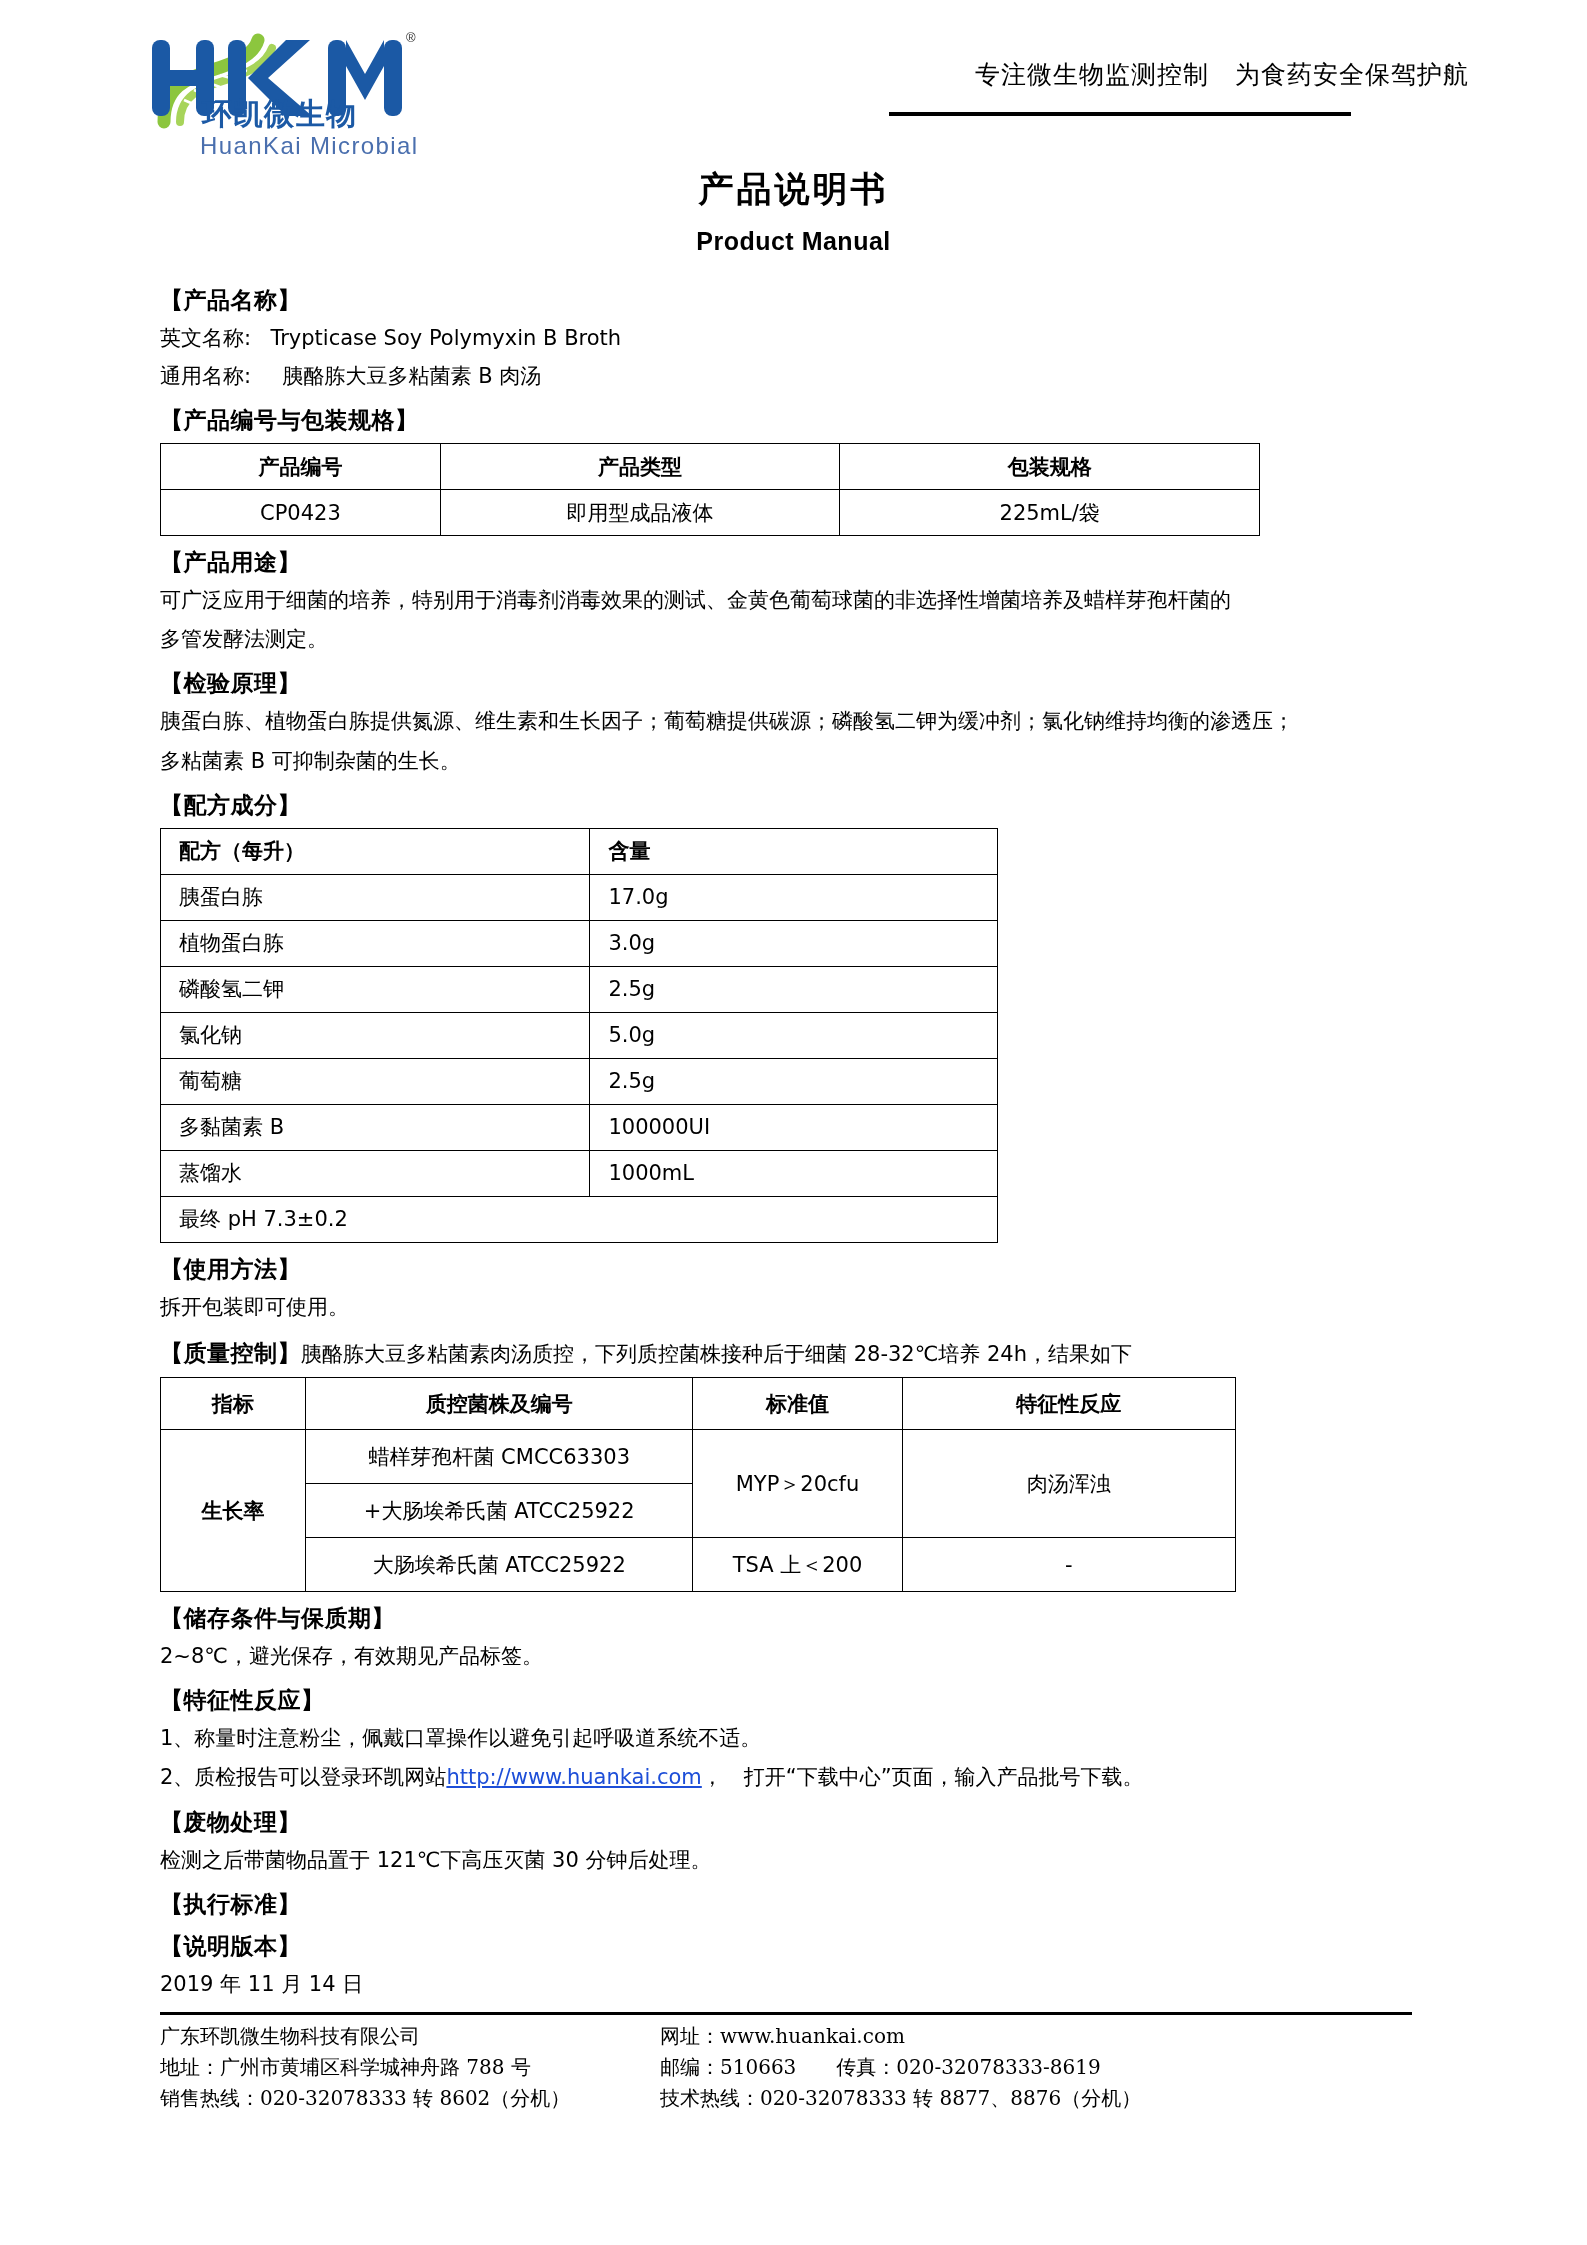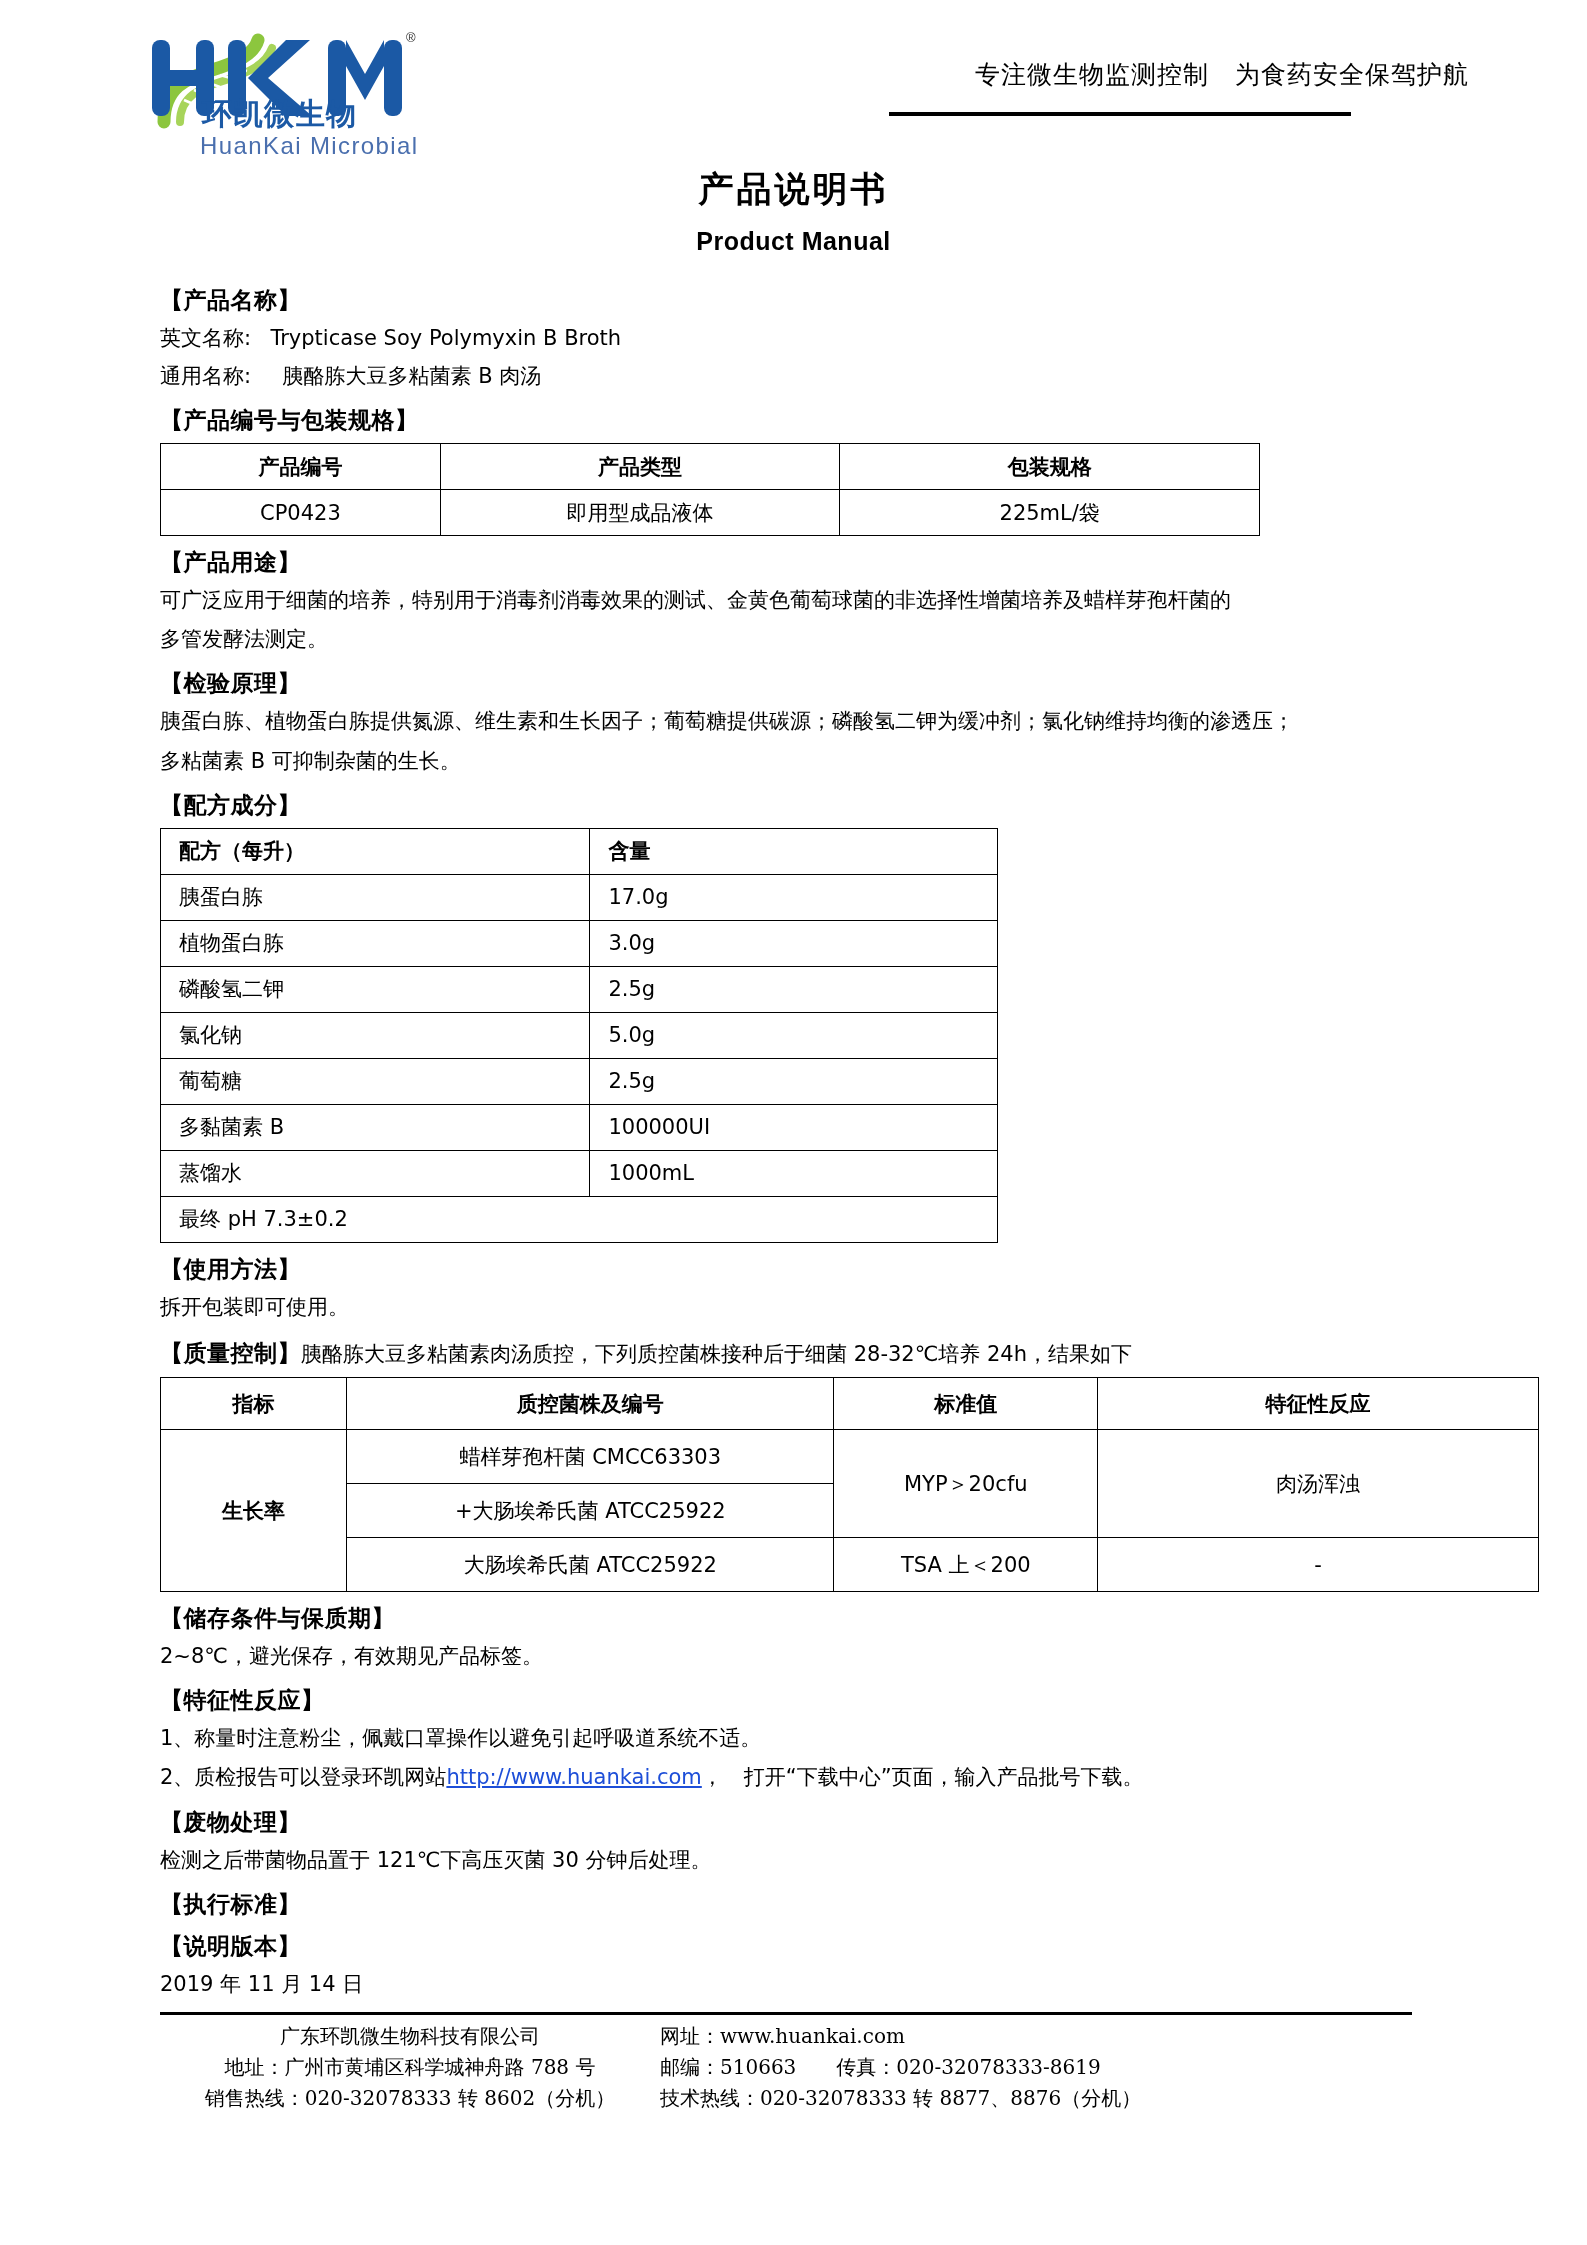--- a/index.html
+++ b/index.html
@@ -111,21 +111,21 @@
   }
 
   
   table {
     border-collapse: collapse;
     margin: 7px 0 5px 0;
     font-family: "DejaVu Sans", sans-serif;
   }
   table.t-spec { width: 1100px; }
   table.t-formula { width: 838px; }
-  table.t-qc { width: 1379px; }
+  table.t-qc { width: 1076px; }
   table th, table td {
     border: 1.5px solid #000;
     font-size: 20px;
     padding: 8px 10px;
   }
   table th {
     font-weight: bold;
     text-align: center;
   }
   table.t-spec th { height: 46px; font-size: 21px; }
@@ -152,21 +152,21 @@
   .footer {
     margin: 10px 175px 0 160px;
     border-top: 3px solid #000;
     padding-top: 6px;
     display: flex;
     font-family: "DejaVu Serif", "Liberation Serif", serif;
     font-size: 20px;
     color: #000;
     line-height: 1.55;
   }
-  .footer-col-l { width: 500px; text-align: center; }
+  .footer-col-l { width: 500px; }
   .footer-col-r { flex: 1; }
   .footer-row { white-space: nowrap; }
 </style>
 </head>
 <body>
 
 <div class="page">
 
   <div class="header">
     <div class="logo-wrap">

